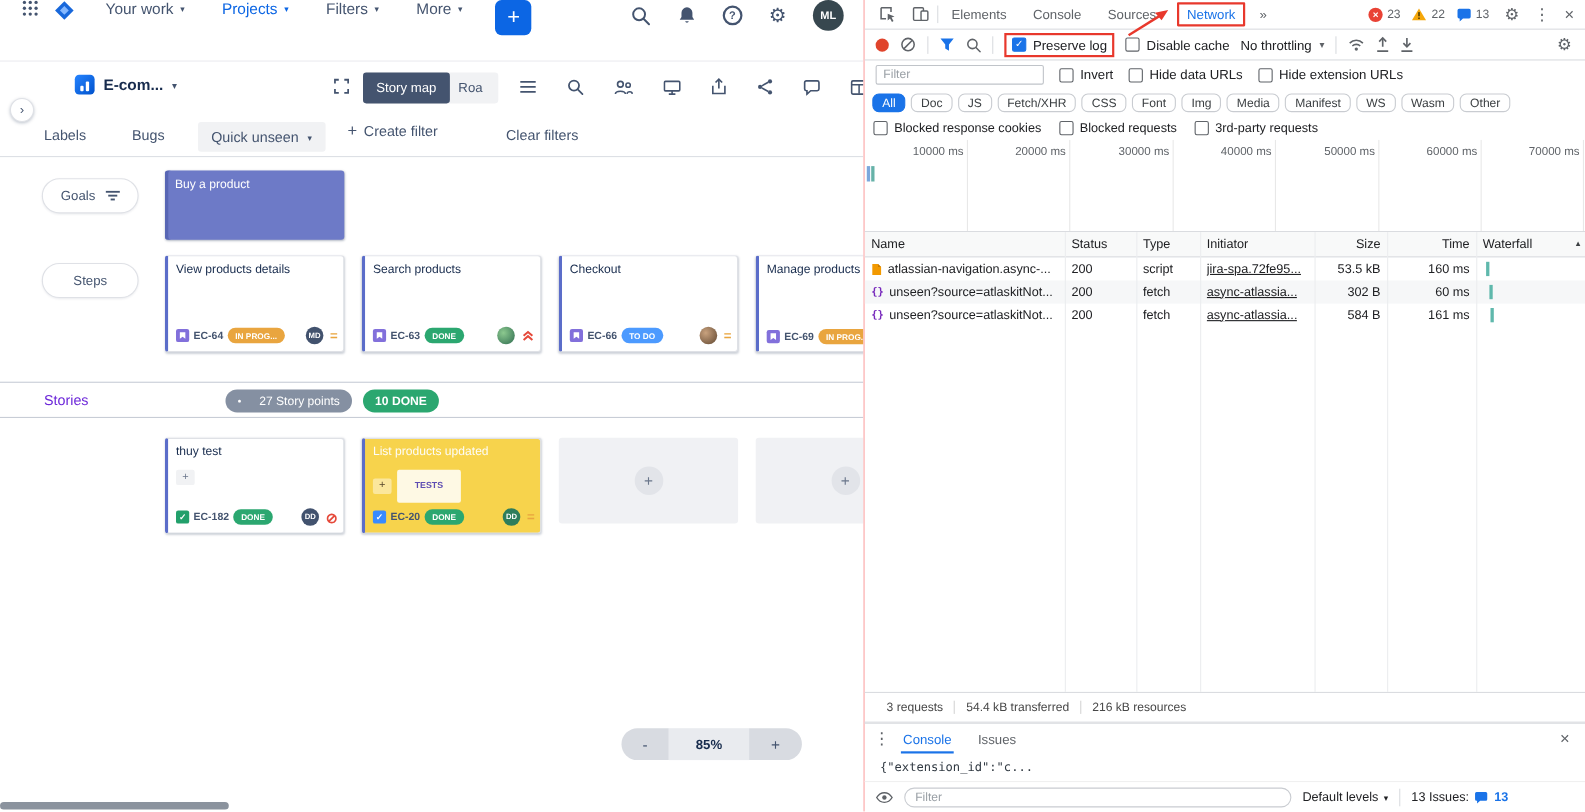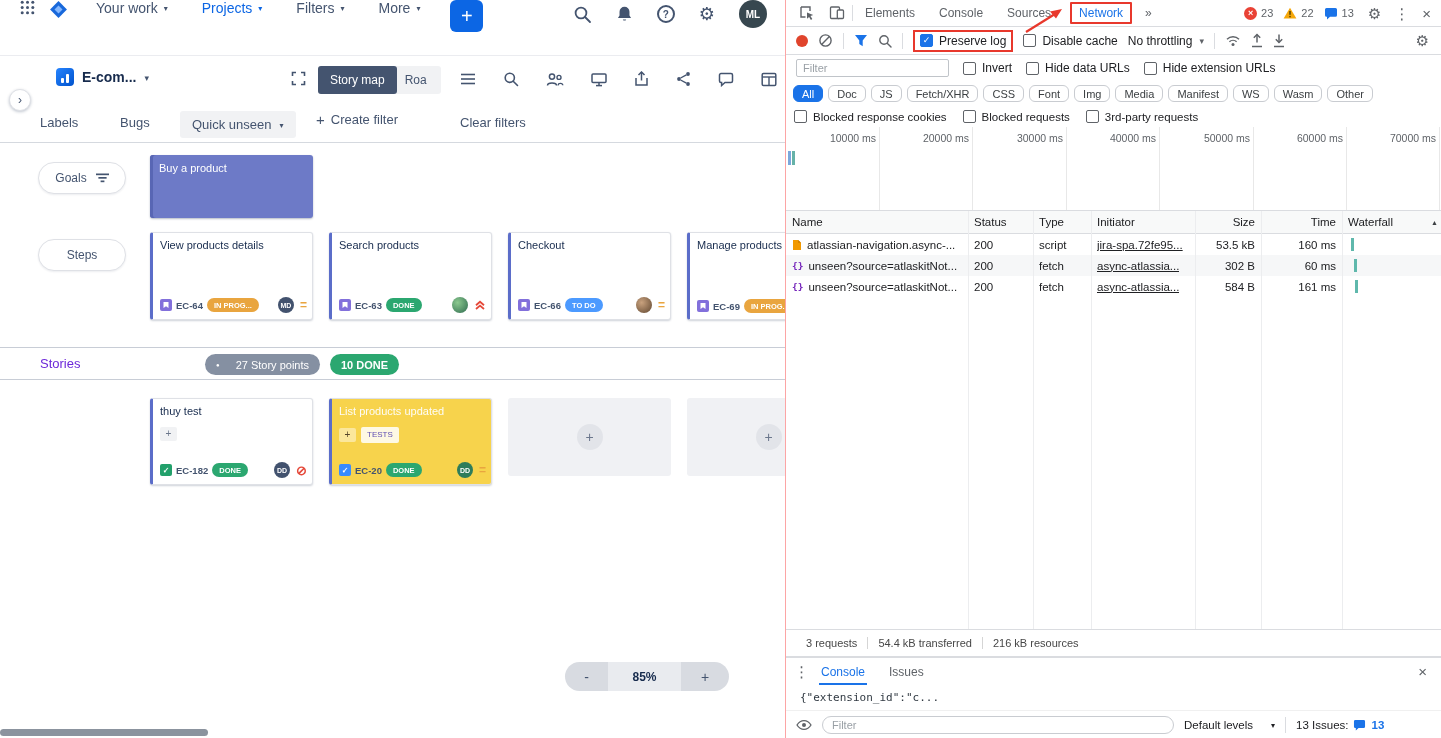--- a/index.html
+++ b/index.html
@@ -13,21 +13,21 @@
 .jnav{position:absolute;left:0;top:0;right:0;height:56px;display:flex;align-items:flex-start;padding:0 18px 0 20px;border-bottom:1px solid #EBECF0;background:#fff}
 .jnav-menu{display:flex;align-items:center;gap:34px;margin-left:28px}
 .jnav-item{font-size:14px;font-weight:500;color:#44546F;display:flex;gap:6px;align-items:center;cursor:pointer}
 .jnav-item.active{color:#0C66E4}
 .chev{font-size:8px;line-height:1;padding-top:2px}
 .jnav-plus{width:33px;height:32px;border:none;border-radius:6px;background:#0C66E4;color:#fff;font-size:20px;line-height:1;margin-left:30px;cursor:pointer}
 .jnav-right{margin-left:auto;display:flex;align-items:center;gap:24px}
 .help-circle{width:18px;height:18px;border:2px solid #44546F;border-radius:50%;font-size:10px;font-weight:700;color:#44546F;display:flex;align-items:center;justify-content:center}
 .gear-glyph{font-size:18px;color:#44546F;line-height:1}
 .avatar-ml{width:28px;height:28px;border-radius:50%;background:#37474F;color:#fff;font-size:10px;font-weight:700;display:flex;align-items:center;justify-content:center}
-.jheader{position:absolute;left:0;top:56px;right:0;height:48px}
+.jheader{position:absolute;left:12px;top:56px;right:0;height:48px}
 .proj{position:absolute;left:56px;top:12px;display:flex;align-items:center;gap:8px;cursor:pointer}
 .proj-ic{width:18px;height:18px;border-radius:4px;background:linear-gradient(135deg,#2684FF,#0052CC);display:flex;align-items:flex-end;justify-content:center;gap:2px;padding-bottom:3px}
 .proj-ic i{display:block;width:3px;background:#fff;border-radius:1px}
 .proj-name{font-size:14px;font-weight:600;color:#172B4D}
 .proj .chev{color:#44546F;font-size:9px}
 .expand-btn{position:absolute;left:291px;top:15px;cursor:pointer}
 .seg{position:absolute;left:318px;top:10px;display:flex;background:#F1F2F4;border-radius:3px;height:28px;align-items:center}
 .seg-on{background:#44546F;color:#fff;font-size:12px;font-weight:500;padding:0 12px;height:28px;display:flex;align-items:center;border-radius:3px;cursor:pointer}
 .seg-off{color:#44546F;font-size:12px;padding:0 8px;height:28px;display:flex;align-items:center;width:44px;overflow:hidden;white-space:nowrap;cursor:pointer}
 .hicons{position:absolute;left:460px;top:15px;display:flex;gap:27px;align-items:center}
@@ -67,21 +67,21 @@
 .badge-grey{position:absolute;left:205px;top:6px;height:21px;border-radius:11px;background:#8590A2;color:#fff;font-size:11px;display:flex;align-items:center;gap:16px;padding:0 11px}
 .badge-grey .dot{font-size:6px;line-height:1}
 .badge-green{position:absolute;left:330px;top:6px;height:21px;border-radius:11px;background:#2BA770;color:#fff;font-size:11px;font-weight:600;display:flex;align-items:center;padding:0 11px}
 .ph-card{position:absolute;top:255px;width:163px;height:78px;background:#F0F1F4;border-radius:3px}
 .ph-plus{position:absolute;left:50%;top:50%;transform:translate(-50%,-50%);width:26px;height:26px;border-radius:50%;background:#E2E4E9;color:#6B778C;font-size:14px;display:flex;align-items:center;justify-content:center;cursor:pointer}
 .chip-sm{height:14px;min-width:17px;padding:0 4px;background:#F1F2F4;border-radius:2px;color:#6B778C;font-size:10px;display:inline-flex;align-items:center;justify-content:center}
 .ycard{background:#F7D34C;border-left:3px solid #5B6DC9}
 .ycard .card-title{color:#FDFCF7}
 .ylabels{display:flex;gap:5px;align-items:center;margin-top:8px}
 .ycard .chip-sm{background:rgba(255,255,255,.45);color:#55452a}
-.tests-chip{height:16px;padding:0 6px;background:rgba(255,255,255,.85);border-radius:2px;color:#5E4DB2;font-size:8px;font-weight:400;display:inline-flex;align-items:center}
+.tests-chip{height:30px;padding:0 16px;background:rgba(255,255,255,.85);border-radius:2px;color:#5E4DB2;font-size:8px;font-weight:700;display:inline-flex;align-items:center}
 .zoom{position:absolute;left:565px;top:519px;display:flex;align-items:center}
 .zseg{height:29px;display:flex;align-items:center;justify-content:center;font-size:14px;color:#44546F;cursor:pointer}
 .z-minus{width:43px;background:#D8DBE1;border-radius:15px 0 0 15px}
 .z-level{width:73px;background:#E9EBEF;font-weight:700;font-size:12px;color:#172B4D;cursor:default}
 .z-plus{width:48px;background:#D8DBE1;border-radius:0 15px 15px 0}
 .hscroll{position:absolute;left:0;bottom:2px;width:208px;height:7px;background:#8B939E;border-radius:4px;cursor:pointer}
 
 
 .dt{position:absolute;left:785px;top:0;width:656px;height:738px;background:#fff;border-left:1px solid #fca5a5;color:#202124;font-size:12px}
 .dt-row{position:absolute;left:0;right:0;display:flex;align-items:center}
@@ -127,21 +127,21 @@
 .sumbar{top:630px;height:27px;border-bottom:1px solid #DADCE0;font-size:11px;color:#474747;padding-left:10px;gap:0}
 .sum-item{padding:0 10px;white-space:nowrap}
 .sum-item+.sum-item{border-left:1px solid #D5D5D5}
 .cons-head{top:657px;height:28px;border-top:1px solid #DADCE0;padding:0 8px}
 .cons-tab{margin:0 12px;font-size:12px;color:#5f6368;height:100%;display:flex;align-items:center;position:relative;cursor:pointer}
 .cons-tab.active{color:#1a73e8}
 .cons-tab.active::after{content:"";position:absolute;left:-2px;right:-2px;bottom:0;height:2px;background:#1a73e8}
 .cons-msg{top:685px;height:26px;border-bottom:1px solid #F0F0F0;padding-left:14px;font-family:"DejaVu Sans Mono",monospace;font-size:11px;color:#303942}
 .cons-foot{top:711px;height:27px;padding:0 10px;gap:10px}
 .cons-input{width:352px;height:18px;border:1px solid #C9CCD1;border-radius:9px;font-size:11px;padding:0 9px;color:#202124;outline:none;font-family:"Liberation Sans",sans-serif}
-.levels{display:inline-flex;align-items:center;gap:18px;font-size:11.5px;color:#202124;cursor:pointer;white-space:nowrap}
+.levels{display:inline-flex;align-items:center;gap:5px;font-size:11.5px;color:#202124;cursor:pointer;white-space:nowrap}
 .issues-wrap{display:inline-flex;align-items:center;gap:5px;font-size:11.5px;color:#202124;white-space:nowrap}
 .issues-count{color:#1a73e8;font-weight:600;font-size:11.5px}
 .red-arrow{position:absolute;left:236px;top:4px;z-index:20;pointer-events:none}
 </style>
 </head>
 <body>
 
 <div class="screen">
 
   <div class="jira">

